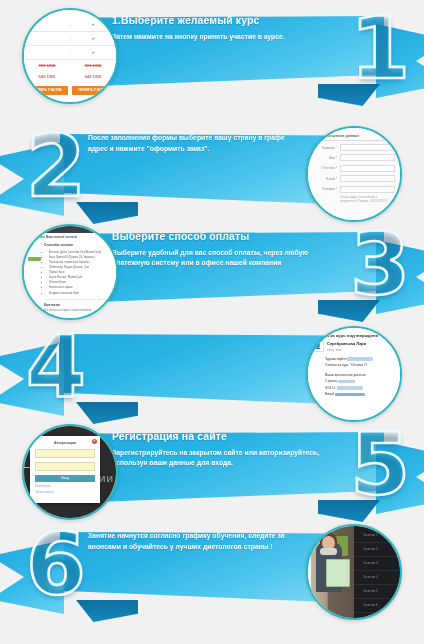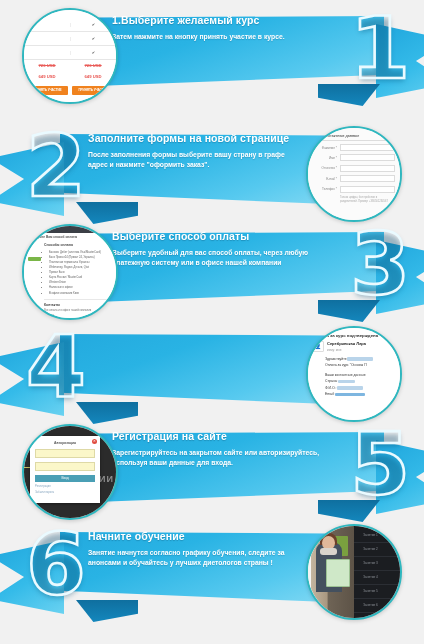--- a/index.html
+++ b/index.html
@@ -212,21 +212,20 @@
     <div class="ribbon" style="left:60px;right:96px;">
       <div class="body"></div>
     </div>
     <div class="tail" style="left:-10px;top:22px;">
       <div class="flag"></div>
     </div>
     <div class="flap" style="left:76px;top:82px;">
         <i></i>
       </div>
     <div class="txt">
-      <p class="ttl">Заполните формы на новой странице</p>
       <p class="sub">После заполнения формы выберите вашу страну в графе адрес и нажмите "оформить заказ".</p>
     </div>
     <div class="num" style="left:26px;top:-2px;">2</div>
 
     <div class="circ">
       <div class="shot t-form blur">
         <div class="hd">Ваши контактные данные</div>
         <div class="fr">
           <div class="lb">Фамилия *</div>
           <div class="in"></div>
@@ -376,21 +375,20 @@
     <div class="ribbon" style="left:60px;right:96px;">
       <div class="body"></div>
     </div>
     <div class="tail" style="left:-10px;top:22px;">
       <div class="flag"></div>
     </div>
     <div class="flap" style="left:76px;top:82px;">
         <i></i>
       </div>
     <div class="txt">
-      <p class="ttl">Начните обучение</p>
       <p class="sub">Занятие начнутся согласно графику обучения, следите за анонсами и обучайтесь у лучших диетологов страны !</p>
     </div>
     <div class="num" style="left:26px;top:-2px;">6</div>
 
     <div class="circ">
       <div class="shot t-vid blur">
         <div class="ph">
           <div class="wall"></div>
           <div class="grn"></div>
           <div class="person"></div>

